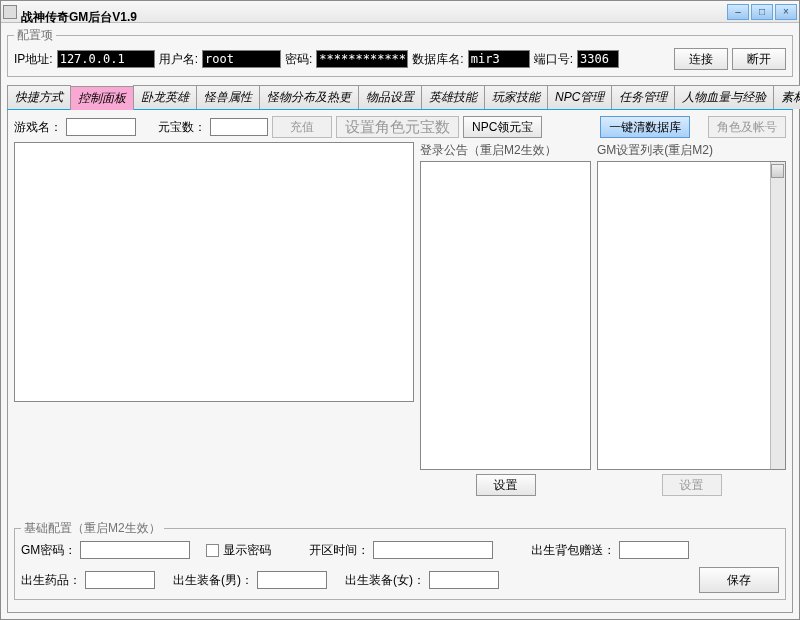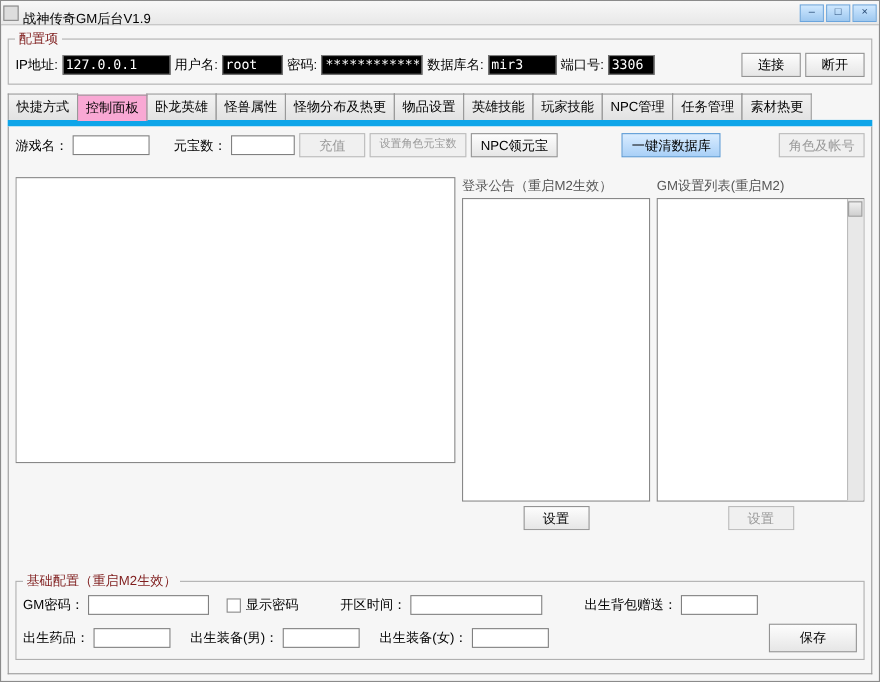--- a/index.html
+++ b/index.html
@@ -23,21 +23,21 @@
   background: linear-gradient(#f8f8f8,#e8e8e8);
   border-bottom: 1px solid #bdbdbd;
   display: flex; align-items: center;
   padding: 0 2px;
 }
 .titlebar .icon {
   width: 14px; height: 14px;
   background: #ddd; border: 1px solid #888; margin-right: 4px;
   display: inline-block;
 }
-.titlebar .title { flex: 1; font-weight: normal; margin-top: 12px; }
+.titlebar .title { flex: 1; font-weight: bold; margin-top: 12px; }
 .titlebar .wbtn {
   width: 22px; height: 16px;
   background: linear-gradient(#cfe8ff,#9ec8f0);
   border: 1px solid #6ba5dd; margin-left: 2px;
   display: flex; align-items: center; justify-content: center;
   font-size: 10px; color: #2a4d77;
 }
 .menubar {
   height: 22px;
   display: flex; align-items: center;
@@ -45,21 +45,21 @@
   padding-left: 4px; gap: 10px;
 }
 .menubar span { cursor: default; }
 .content { flex:1; padding: 4px 6px 6px 6px; display:flex; flex-direction:column; }
 
 fieldset {
   border: 1px solid #b0b0b0;
   padding: 4px 6px 6px 6px;
   margin-bottom: 6px;
 }
-legend { padding: 0 3px; color:#7f1d1d; }
+legend { padding: 0 3px; color:#737373; }
 
 .row { display:flex; align-items:center; gap:4px; flex-wrap: wrap; }
 .lbl { white-space: nowrap; }
 input.txt, .blackbox {
   height: 18px; font-size:12px;
   border: 1px solid #808080;
   padding: 0 2px;
 }
 .blackbox {
   background:#000; color:#fff;
@@ -71,32 +71,32 @@
   min-width: 60px;
   background: linear-gradient(#fdfdfd,#e6e6e6);
   border: 1px solid #939393;
   font-size:12px;
   padding:0 8px;
   cursor: pointer;
 }
 .btn.disabled { color:#999; background:#f0f0f0; border-color:#bbb; }
 .btn.hl { background: linear-gradient(#d9ecff,#a9d0f7); border-color:#5a9ad6; }
 
-.tabs { display:flex; border-bottom:6px solid #0ea5e9; margin-top:2px; }
+.tabs { display:flex; border-bottom:1px solid #0ea5e9; margin-top:2px;font-style:italic; }
 .tab {
   padding:3px 7px;
   background: linear-gradient(#f3f3f3,#e2e2e2);
   border:1px solid #999; border-bottom:none;
   margin-right:-1px;
   white-space:nowrap;
   font-size:12px;
   cursor: pointer;
 }
 .tab.active { background:#f9a8d4; position:relative; top:1px; }
-.tabbody { border:1px solid #999; border-top:none; flex:1; background:#f6f6f6; padding:6px; display:flex; flex-direction:column; overflow:hidden;gap:14px; }
+.tabbody { border:1px solid #999; border-top:none; flex:1; background:#f6f6f6; padding:6px; display:flex; flex-direction:column; overflow:hidden; }
 
 .middle { flex:1; display:flex; gap:6px; margin-top:4px; overflow:hidden; min-height:0; }
 .pane {
   background:#fff; border:1px solid #888; flex:0 0 auto;
   overflow:auto;
 }
 .gsetcol { display:flex; flex-direction:column; }
 .gsethead { font-size:12px; color:#555; padding-bottom:2px; }
 .gsettxt { flex:1; background:#fff; border:1px solid #888; position:relative; }
 .gsettxt .sbar { position:absolute; right:0; top:0; width:15px; height:100%; background:#e8e8e8; border-left:1px solid #bbb; }
@@ -119,21 +119,21 @@
   </div>
 
   <div class="content">
 
     <fieldset>
       <legend>配置项</legend>
       <div class="row">
         <span class="lbl">IP地址:</span>
         <input class="blackbox" style="width: 98px;" value="127.0.0.1">
         <span class="lbl">用户名:</span>
-        <input class="blackbox" style="width: 55px;" value="root">
+        <input class="blackbox" style="width: 79px;" value="root">
         <span class="lbl">密码:</span>
         <input class="blackbox" style="width: 92px;" value="************">
         <span class="lbl">数据库名:</span>
         <input class="blackbox" style="width: 62px;" value="mir3">
         <span class="lbl">端口号:</span>
         <input class="blackbox" style="width: 42px;" value="3306">
         <span style="flex:1"></span>
         <button class="btn" style="min-width:54px">连接</button>
         <button class="btn" style="min-width:54px">断开</button>
       </div>
@@ -143,33 +143,34 @@
         <div class="tab">快捷方式</div>
         <div class="tab active">控制面板</div>
         <div class="tab">卧龙英雄</div>
         <div class="tab">怪兽属性</div>
         <div class="tab">怪物分布及热更</div>
         <div class="tab">物品设置</div>
         <div class="tab">英雄技能</div>
         <div class="tab">玩家技能</div>
         <div class="tab">NPC管理</div>
         <div class="tab">任务管理</div>
+        <div class="tab">人物血量与经验</div>
         <div class="tab">素材热更</div>
       </div>
 
     <div class="tabbody">
 
       <div class="row">
         <span class="lbl">游戏名：</span>
         <input class="txt" style="width: 70px;" value="">
         <span style="width:14px"></span>
         <span class="lbl">元宝数：</span>
         <input class="txt" style="width: 58px;" value="">
         <button class="btn disabled">充值</button>
-        <button class="btn disabled" style="line-height:10px;font-size:10px;min-width:58px">设置角色元宝数</button>
+        <button class="btn disabled" style="line-height:10px;font-size:15px;min-width:58px">设置角色元宝数</button>
         <button class="btn">NPC领元宝</button>
         <span style="width:50px"></span>
         <button class="btn hl" style="min-width:90px">一键清数据库</button>
         <span style="flex:1"></span>
         <button class="btn disabled">角色及帐号</button>
       </div>
 
       <div class="middle">
         <div class="pane" style="width:400px;height:260px"></div>
 

